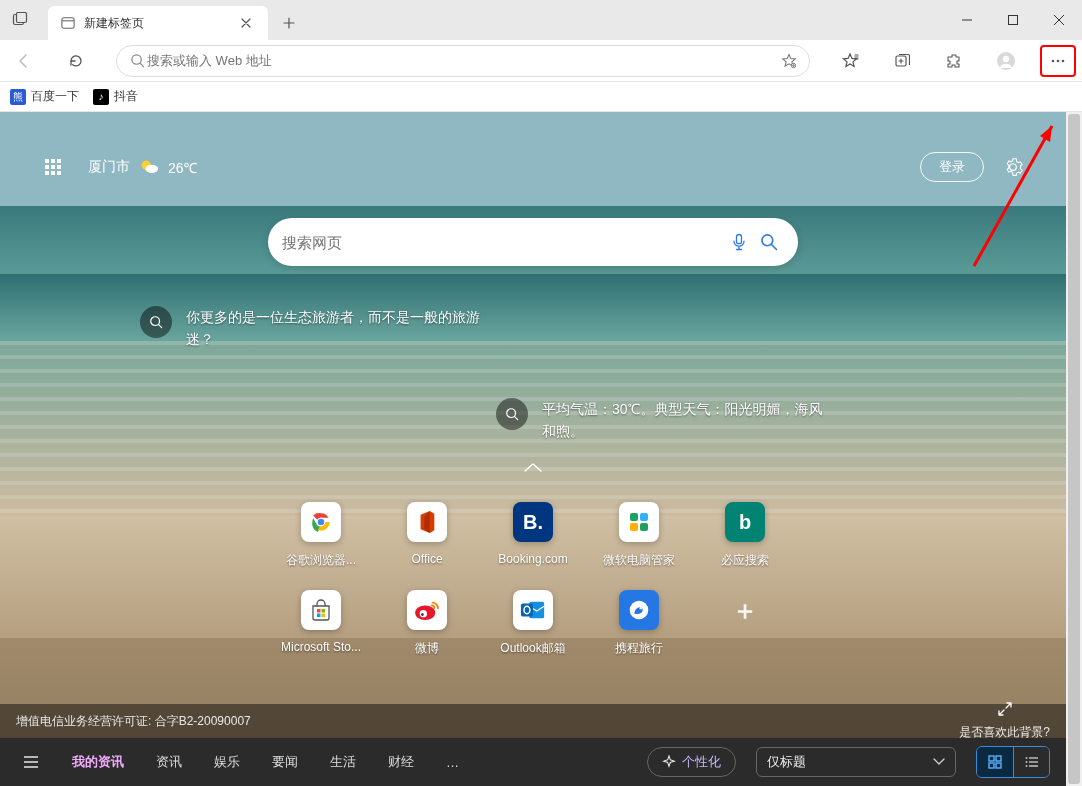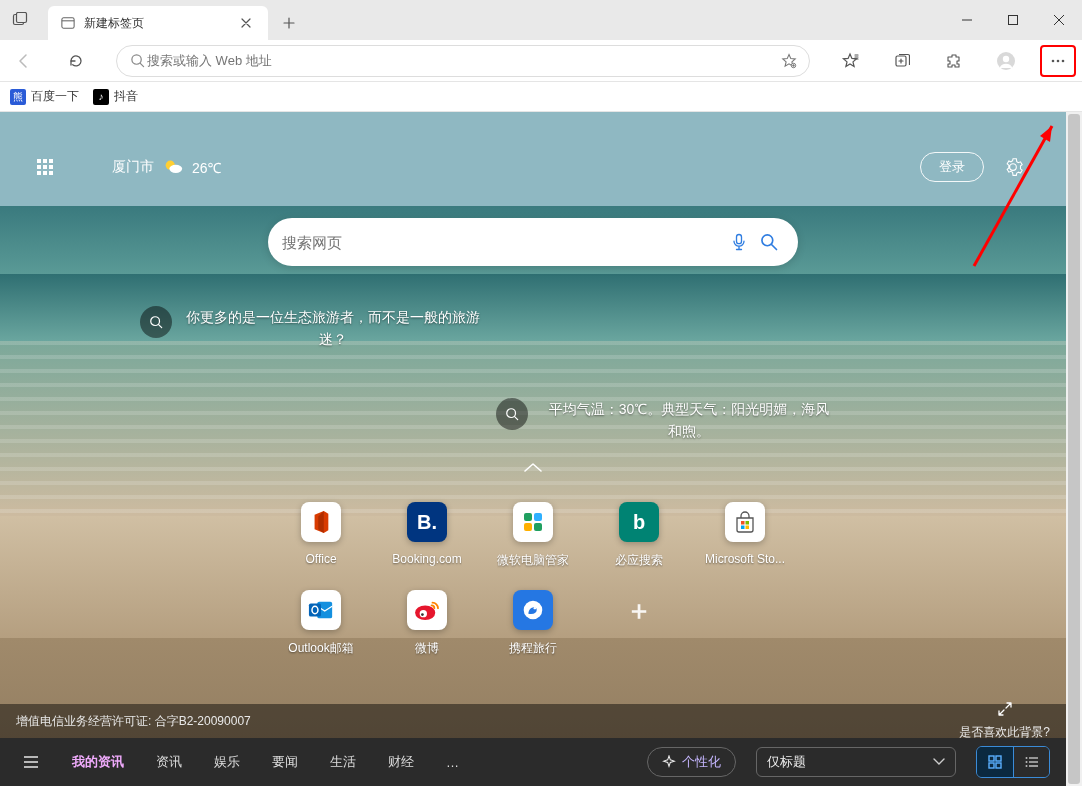--- a/index.html
+++ b/index.html
@@ -38,35 +38,35 @@
   #7ba89a 34%, #cdbba0 60%,
   #d0bfa3 60%, #b59f80 78%,
   #a08a6b 78%, #8f7a5e 100%);
 }
 .ntp::before{content:"";position:absolute;left:0;right:0;top:34%;height:26%;
  background:repeating-linear-gradient(180deg,rgba(255,255,255,0.45) 0 4px,rgba(0,0,0,0) 4px 14px);
  opacity:0.35;pointer-events:none;}
 .vscroll{width:16px;background:#f0f0f0;display:flex;flex-direction:column;}
 .vscroll .thumb{flex:1;margin:2px;border-radius:3px;background:#c6c6c6;}
 
-.ntp-header{position:absolute;top:40px;left:32px;right:40px;display:flex;align-items:center;color:#fff;gap:32px;}
+.ntp-header{position:absolute;top:40px;left:40px;right:40px;display:flex;align-items:center;color:#fff;}
 .grid-btn{width:26px;height:26px;display:flex;align-items:center;justify-content:center;color:#fff;}
 .weather{display:flex;align-items:center;gap:8px;margin-left:22px;font-size:14px;}
 .weather .w-icon{width:22px;height:22px;}
 .ntp-header-right{margin-left:auto;display:flex;align-items:center;gap:16px;}
 .login-btn{padding:5px 18px;border:1px solid rgba(255,255,255,0.9);border-radius:16px;color:#fff;font-size:13px;background:transparent;}
 .gear-btn{width:26px;height:26px;color:#fff;display:flex;align-items:center;justify-content:center;}
 
 .search-wrap{position:absolute;top:106px;left:50%;transform:translateX(-50%);width:530px;height:48px;background:#fff;border-radius:24px;display:flex;align-items:center;padding:0 14px;color:#666;box-shadow:0 2px 8px rgba(0,0,0,0.15);}
 .search-wrap input{flex:1;border:none;outline:none;font-size:15px;color:#333;}
 .search-wrap .s-icon{width:30px;height:30px;display:flex;align-items:center;justify-content:center;}
 
 .promo{position:absolute;display:flex;align-items:flex-start;gap:14px;color:#fff;max-width:340px;}
 .promo .p-icon{width:32px;height:32px;border-radius:50%;background:rgba(0,0,0,0.45);display:flex;align-items:center;justify-content:center;color:#fff;flex-shrink:0;}
-.promo .p-text{font-size:14px;line-height:1.6;text-shadow:0 1px 2px rgba(0,0,0,0.5);text-align:center;}
+.promo .p-text{font-size:14px;line-height:1.6;text-shadow:0 1px 2px rgba(0,0,0,0.5);}
 .promo1{top:194px;left:140px;}
 .promo2{top:286px;left:496px;}
 
 .chev-up{position:absolute;top:350px;left:50%;transform:translateX(-50%);color:rgba(255,255,255,0.9);}
 
 .tiles{position:absolute;top:388px;left:50%;transform:translateX(-50%);display:grid;grid-template-columns:repeat(5,106px);grid-auto-rows:88px;gap:0;color:#fff;}
 .tile{display:flex;flex-direction:column;align-items:center;justify-content:flex-start;gap:10px;font-size:12px;padding-top:2px;}
 .tile .t-icon{width:40px;height:40px;border-radius:8px;background:#fff;display:flex;align-items:center;justify-content:center;font-size:20px;font-weight:bold;box-shadow:0 2px 6px rgba(0,0,0,0.25);}
 .tile .t-label{text-align:center;max-width:96px;white-space:nowrap;overflow:hidden;text-overflow:ellipsis;text-shadow:0 1px 2px rgba(0,0,0,0.5);}
 .tile.add .t-icon{background:transparent;box-shadow:none;color:rgba(255,255,255,0.9);font-size:26px;}
@@ -290,20 +290,33 @@
 
       <div class="chev-up">
         <svg width="20" height="12" viewBox="0 0 20 12">
             <path d="M2 9 L10 2 L18 9" fill="none" stroke="#fff" stroke-width="1.6" stroke-linecap="round" stroke-linejoin="round"></path>
           </svg>
       </div>
 
       <div class="tiles">
         <div class="tile">
           <div class="t-icon">
+              <svg width="26" height="26" viewBox="0 0 48 48">
+                <circle cx="24" cy="24" r="22" fill="#fff"></circle>
+                <path d="M24 8a16 16 0 0 1 13.8 8H24a8 8 0 0 0-7 4L9.6 12A16 16 0 0 1 24 8z" fill="#ea4335"></path>
+                <path d="M8 24a16 16 0 0 1 1.6-7l7.4 12.8A8 8 0 0 0 24 32l-6 10.4A16 16 0 0 1 8 24z" fill="#34a853"></path>
+                <path d="M40 24a16 16 0 0 1-22 14.8L25 28a8 8 0 0 0 7-4l8 .0A16 16 0 0 1 40 24z" fill="#fbbc05"></path>
+                <circle cx="24" cy="24" r="7" fill="#4285f4"></circle>
+                <circle cx="24" cy="24" r="7" fill="none" stroke="#fff" stroke-width="2"></circle>
+              </svg>
+            </div>
+          <div class="t-label">谷歌浏览器...</div>
+        </div>
+        <div class="tile">
+          <div class="t-icon">
               <svg width="22" height="26" viewBox="0 0 24 28">
                 <path d="M15 2 L5 6 V22 L15 26 L20 23 V5 Z" fill="#d83b01"></path>
                 <path d="M15 2 V26 L9 22 V8 Z" fill="#b02e00"></path>
               </svg>
             </div>
           <div class="t-label">Office</div>
         </div>
         <div class="tile">
           <div class="t-icon" style="background:#003580;color:#fff">B.</div>
           <div class="t-label">Booking.com</div>
@@ -333,40 +346,40 @@
                   <rect x="12.5" y="11" width="3.5" height="3.5" fill="#7fba00"></rect>
                   <rect x="8" y="15.5" width="3.5" height="3.5" fill="#00a4ef"></rect>
                   <rect x="12.5" y="15.5" width="3.5" height="3.5" fill="#ffb900"></rect>
                 </g>
               </svg>
             </div>
           <div class="t-label">Microsoft Sto...</div>
         </div>
         <div class="tile">
           <div class="t-icon">
-              <svg width="26" height="24" viewBox="0 0 28 24">
-                <rect x="10" y="3" width="16" height="18" rx="2" fill="#1490df"></rect>
-                <path d="M10 8l8 5 8-5" stroke="#fff" stroke-width="1.4" fill="none"></path>
-                <rect x="1" y="5" width="13" height="14" rx="2" fill="#0364b8"></rect>
-                <ellipse cx="7.5" cy="12" rx="3.2" ry="4" fill="none" stroke="#fff" stroke-width="1.6"></ellipse>
-              </svg>
-            </div>
-          <div class="t-label">Outlook邮箱</div>
-        </div>
-        <div class="tile">
-          <div class="t-icon">
               <svg width="26" height="22" viewBox="0 0 28 24">
                 <ellipse cx="12" cy="15" rx="11" ry="8" fill="#e6162d"></ellipse>
                 <circle cx="10" cy="16" r="4" fill="#fff"></circle>
                 <circle cx="9" cy="17" r="1.5" fill="#333"></circle>
                 <path d="M20 4a6 6 0 0 1 6 6" stroke="#ff8200" stroke-width="2" fill="none" stroke-linecap="round"></path>
                 <path d="M19 7a3 3 0 0 1 3 3" stroke="#ff8200" stroke-width="2" fill="none" stroke-linecap="round"></path>
               </svg>
             </div>
           <div class="t-label">微博</div>
+        </div>
+        <div class="tile">
+          <div class="t-icon">
+              <svg width="26" height="24" viewBox="0 0 28 24">
+                <rect x="10" y="3" width="16" height="18" rx="2" fill="#1490df"></rect>
+                <path d="M10 8l8 5 8-5" stroke="#fff" stroke-width="1.4" fill="none"></path>
+                <rect x="1" y="5" width="13" height="14" rx="2" fill="#0364b8"></rect>
+                <ellipse cx="7.5" cy="12" rx="3.2" ry="4" fill="none" stroke="#fff" stroke-width="1.6"></ellipse>
+              </svg>
+            </div>
+          <div class="t-label">Outlook邮箱</div>
         </div>
         <div class="tile">
           <div class="t-icon" style="background:#2577e3">
               <svg width="26" height="26" viewBox="0 0 28 28">
                 <circle cx="14" cy="14" r="10" fill="#fff"></circle>
                 <path d="M9 18c0-4 3-7 6-7 2 0 3 1 3 3 0 3-3 5-9 4z" fill="#2577e3"></path>
                 <circle cx="16" cy="12" r="1.3" fill="#fff"></circle>
               </svg>
             </div>
           <div class="t-label">携程旅行</div>

